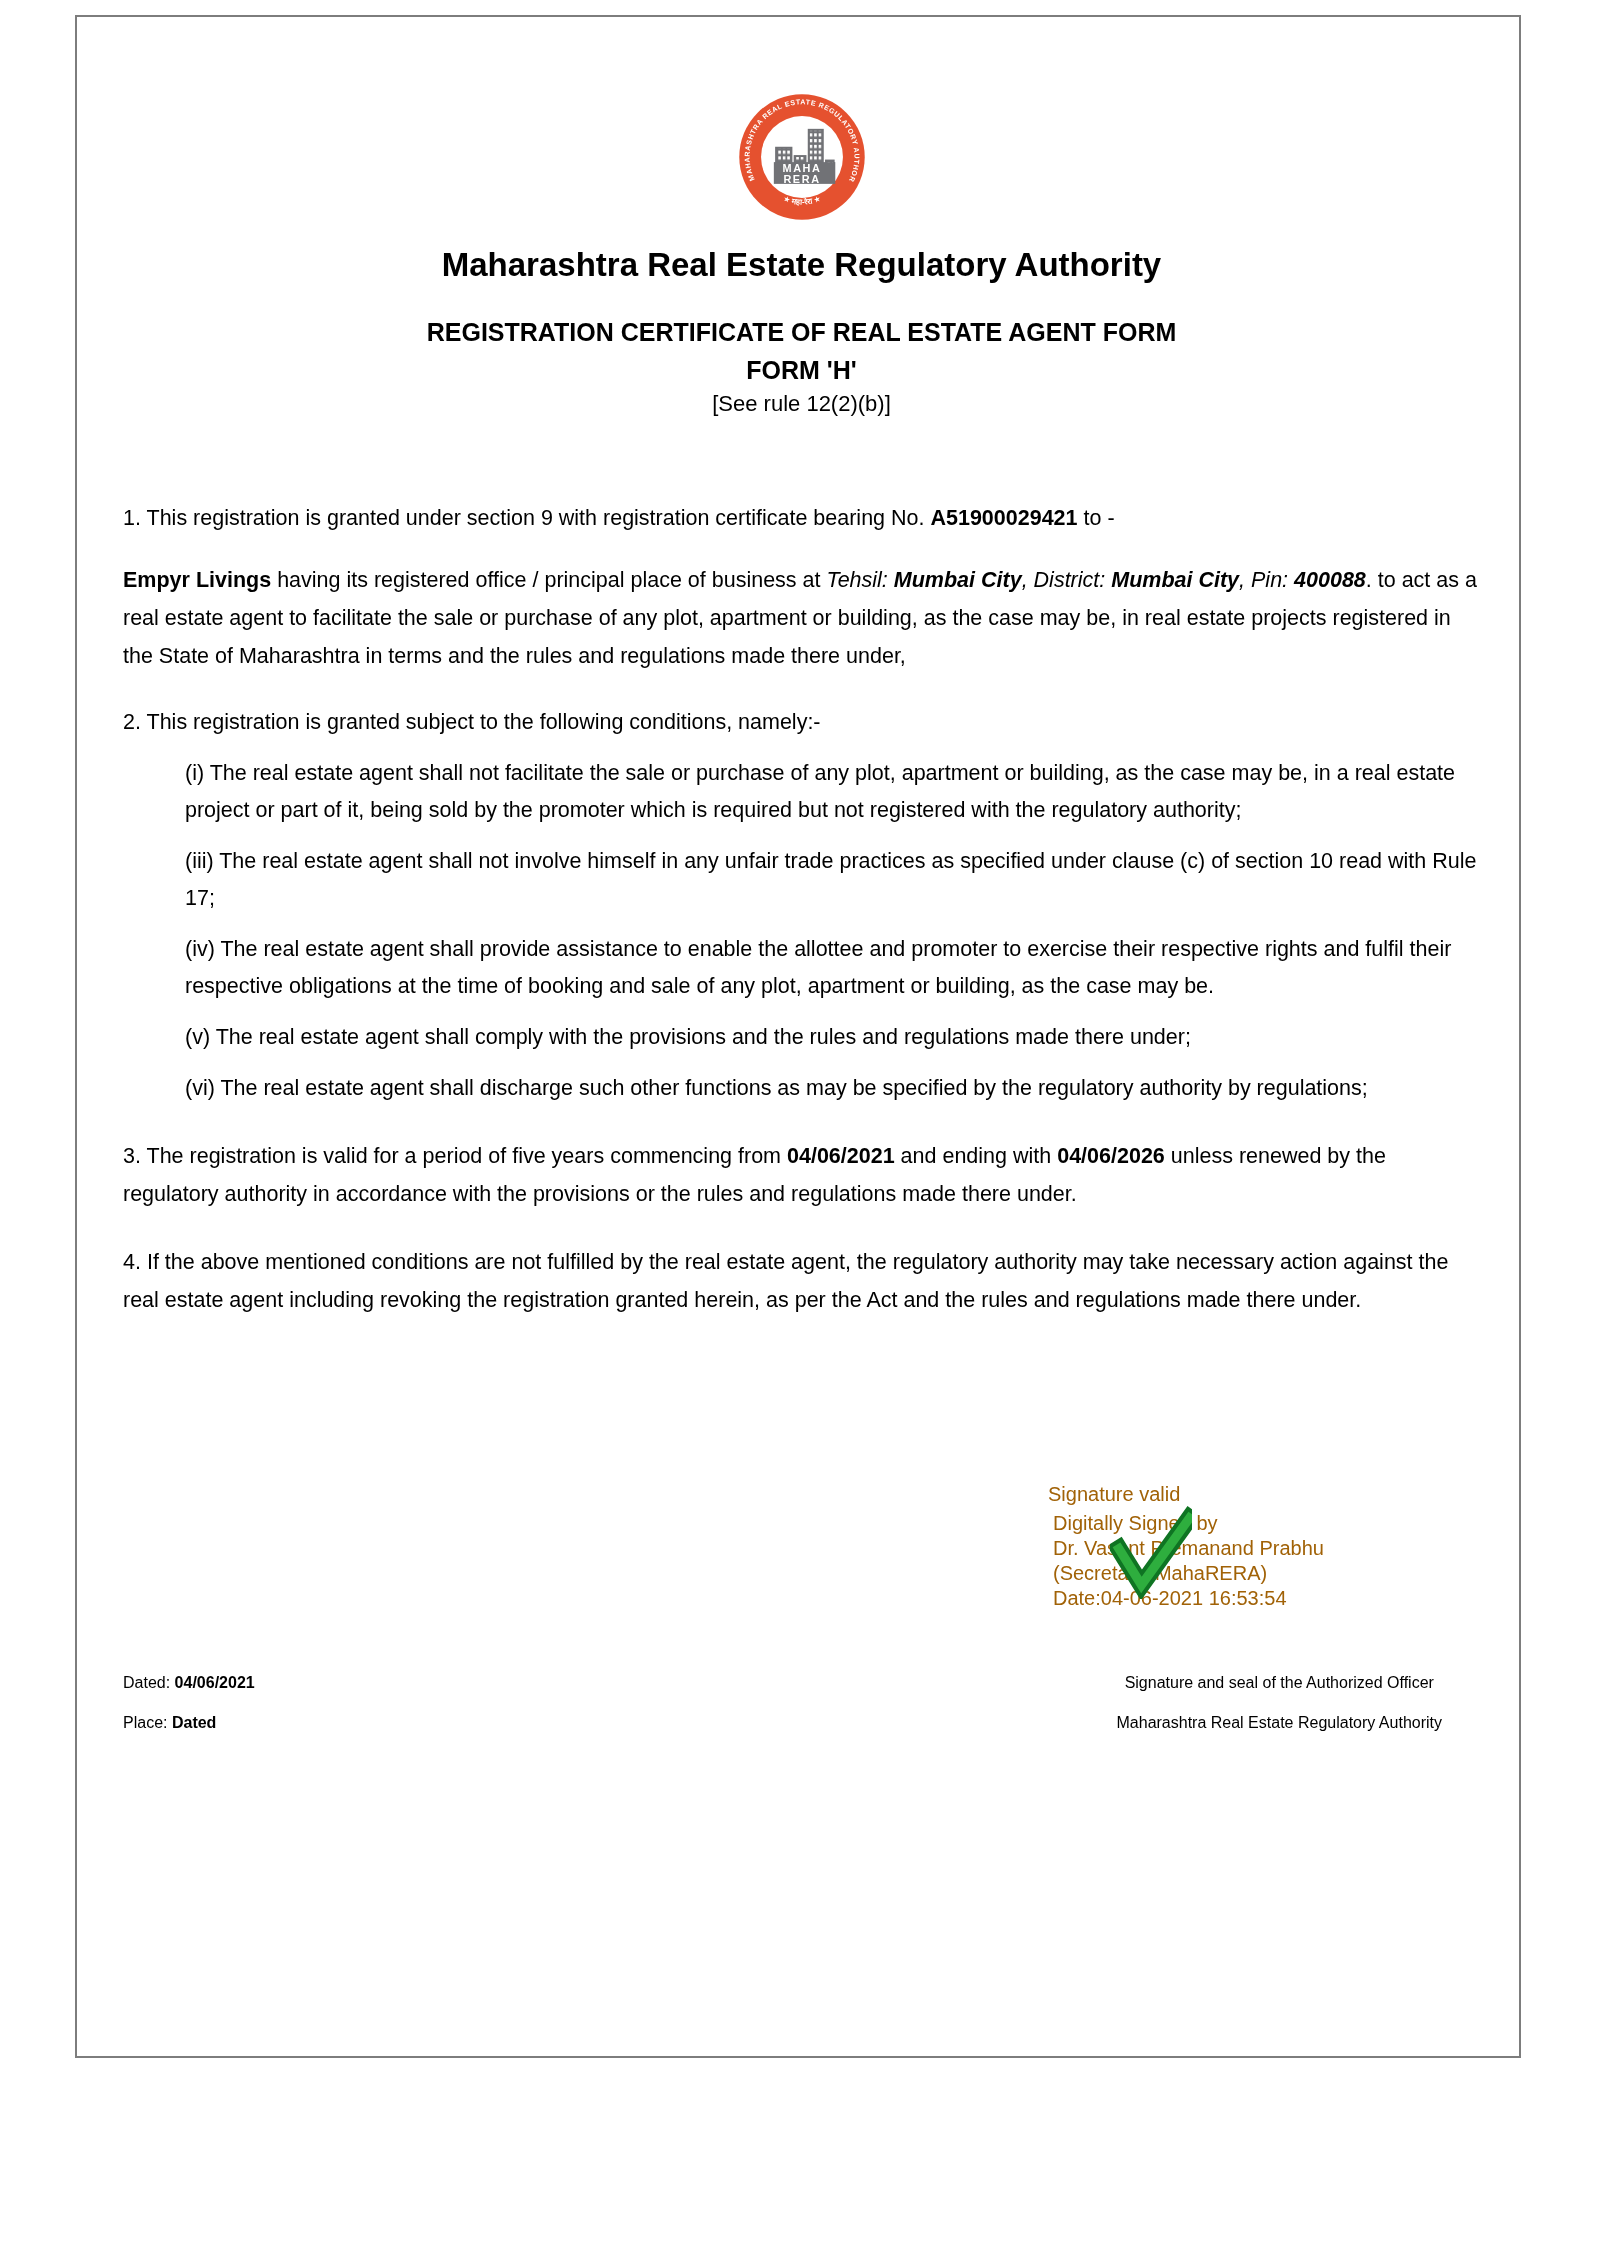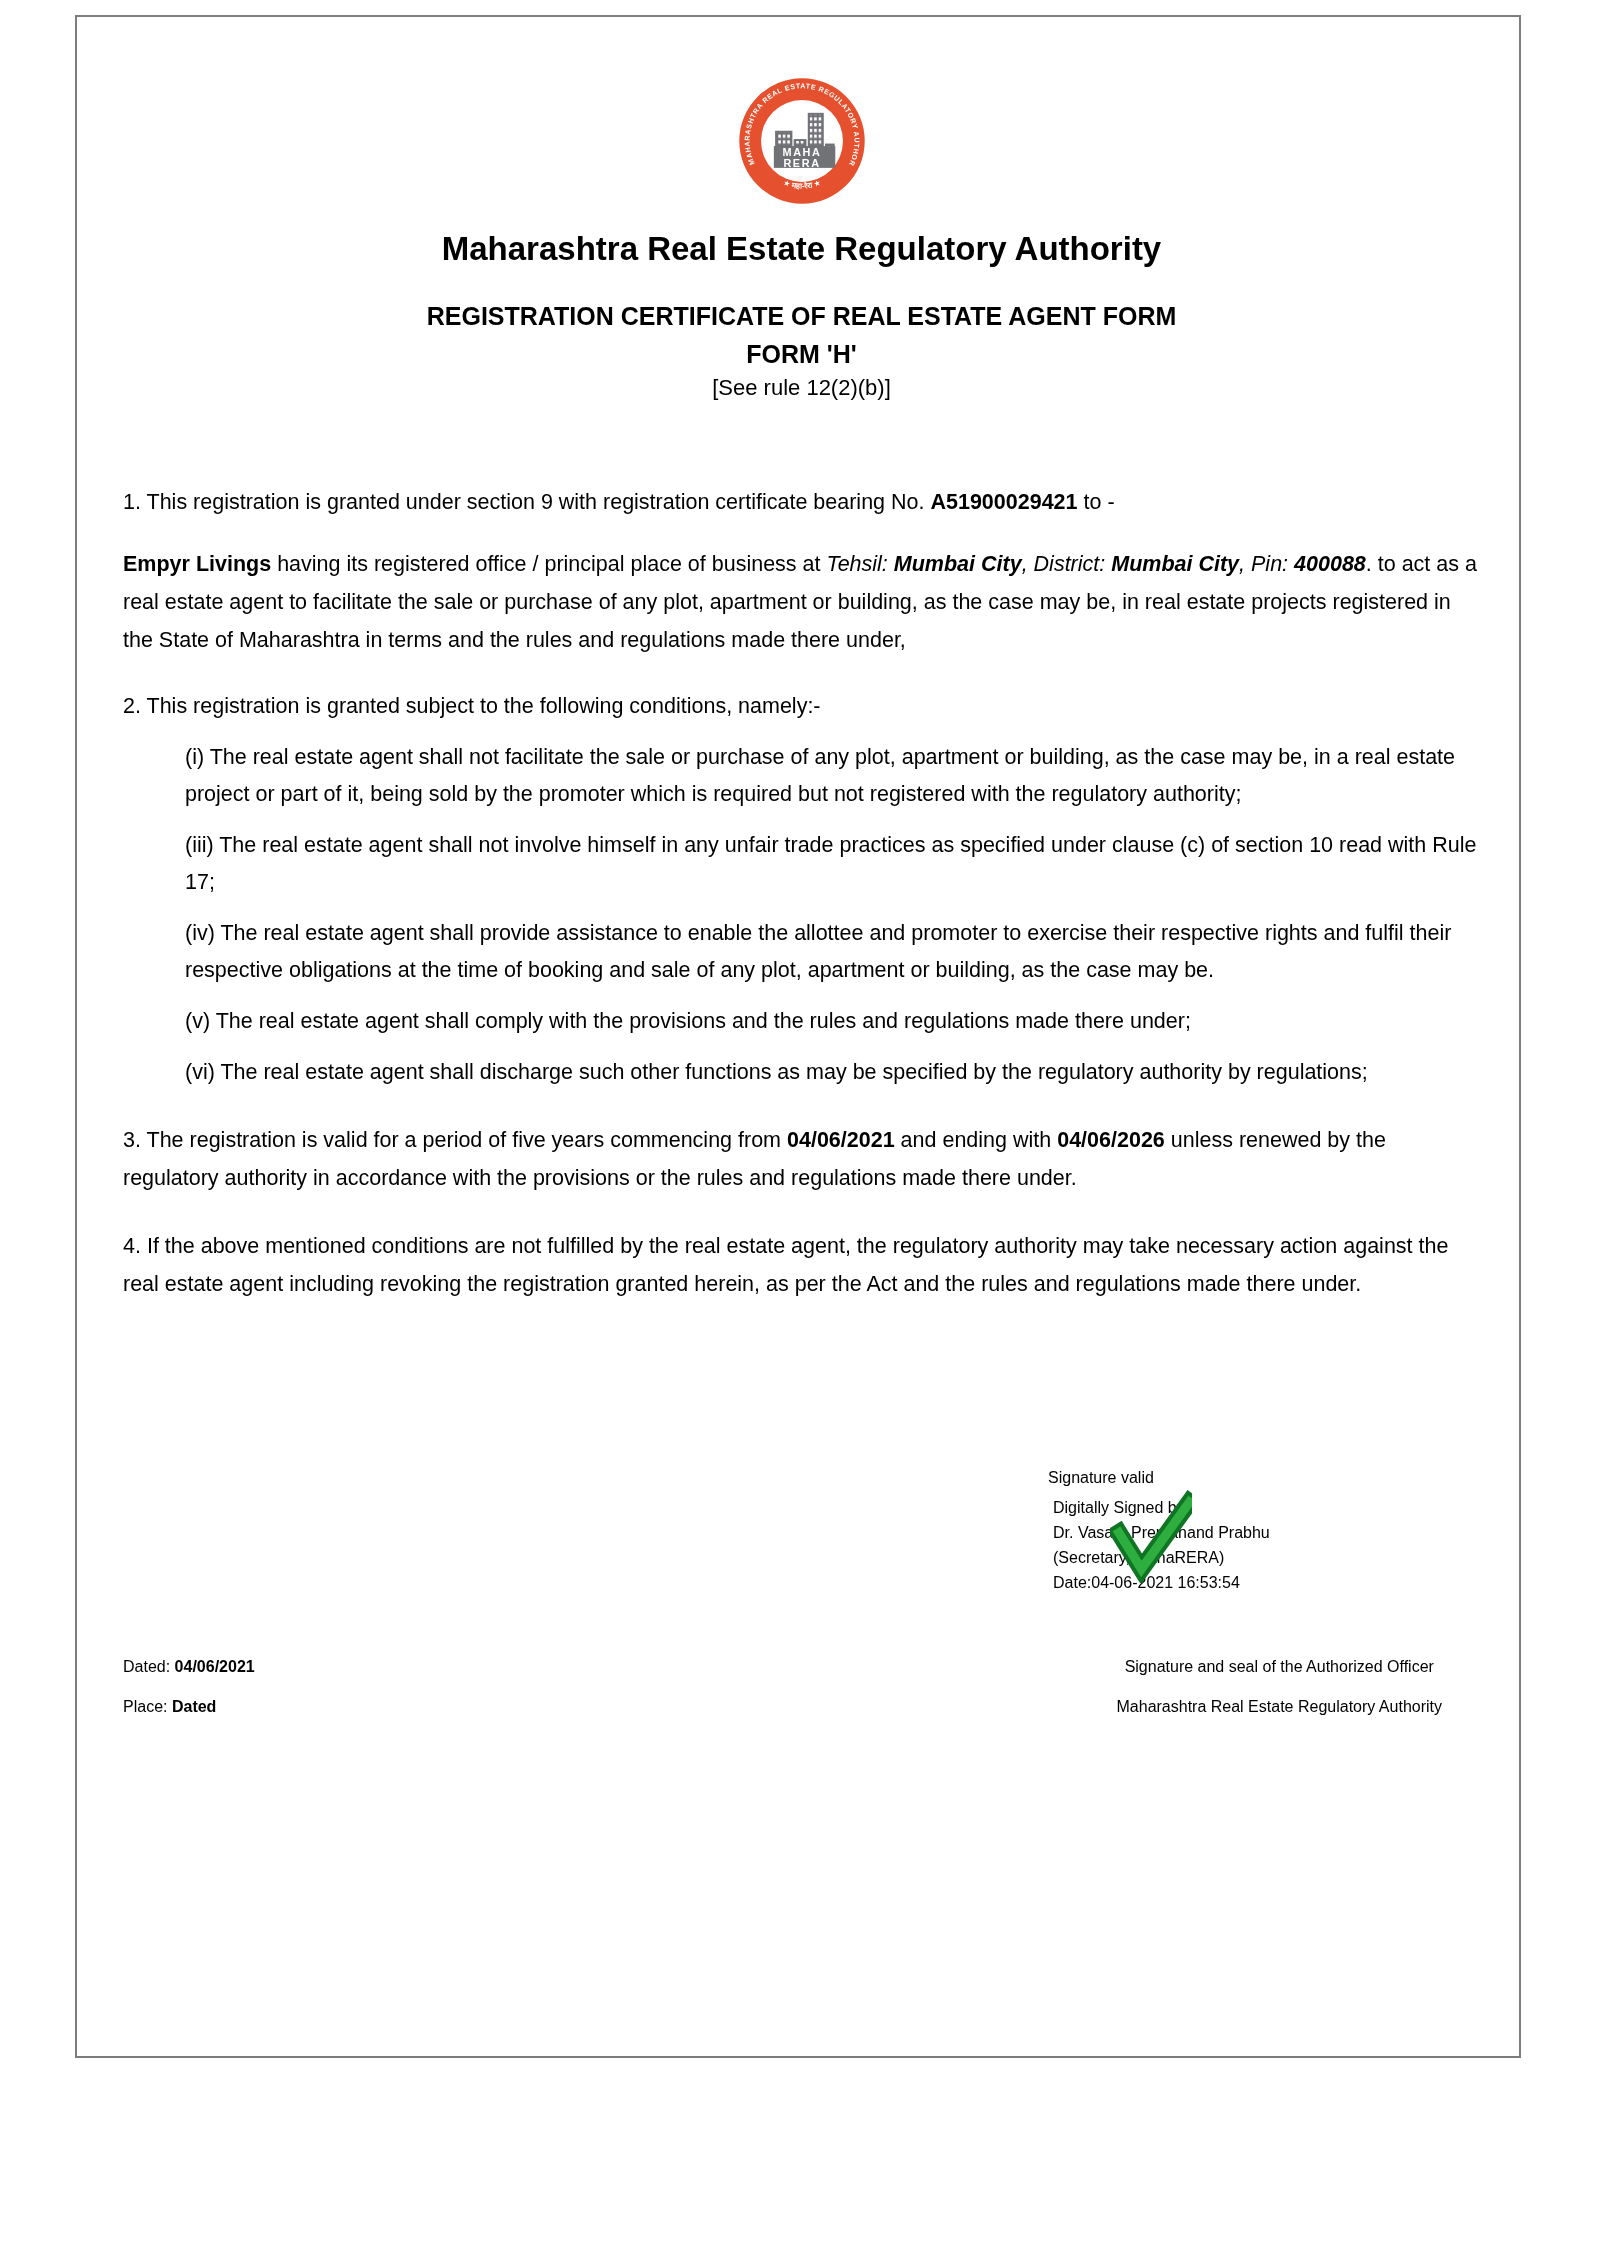--- a/index.html
+++ b/index.html
@@ -14,21 +14,21 @@
   }
   .page-border {
     position: absolute;
     left: 75px; top: 15px;
     width: 1446px; height: 2043px;
     border: 2px solid #7d7d7d;
     box-sizing: border-box;
   }
   .content {
     position: absolute;
-    left: 123px; top: 15px;
+    left: 123px; top: 31px;
     width: 1357px;
     font-size: 21.5px;
     line-height: 38px;
   }
   .logo { width: 128px; height: 128px; margin: 62px auto 0 auto; }
   .logo svg { display: block; width: 100%; height: 100%; }
   .title {
     margin: 24px 0 0 0;
     text-align: center;
     font-size: 33px;
@@ -61,23 +61,23 @@
   .conditions { padding-left: 62px; }
   .cond { margin: 14px 0 0 0; line-height: 37px; }
   .para-3 { margin-top: 30px; }
   .para-4 { margin-top: 30px; }
   b { font-weight: bold; }
   i { font-style: italic; margin-top: 37px; }
   .sig-block {
     position: relative;
     margin: 162px 0 0 925px;
     width: 430px;
-    font-size: 16px;
+    font-size: 20px;
     line-height: 25px;
-    color: #000000;
+    color: #a16207;
   }
   .sig-valid { line-height: 26px; margin-bottom: 4px; }
   .sig-line { margin-left: 5px; }
   .check-icon {
     position: absolute;
     left: 62px; top: 20px;
     width: 82px; height: 98px;
   }
   .footer-row {
     display: flex;

